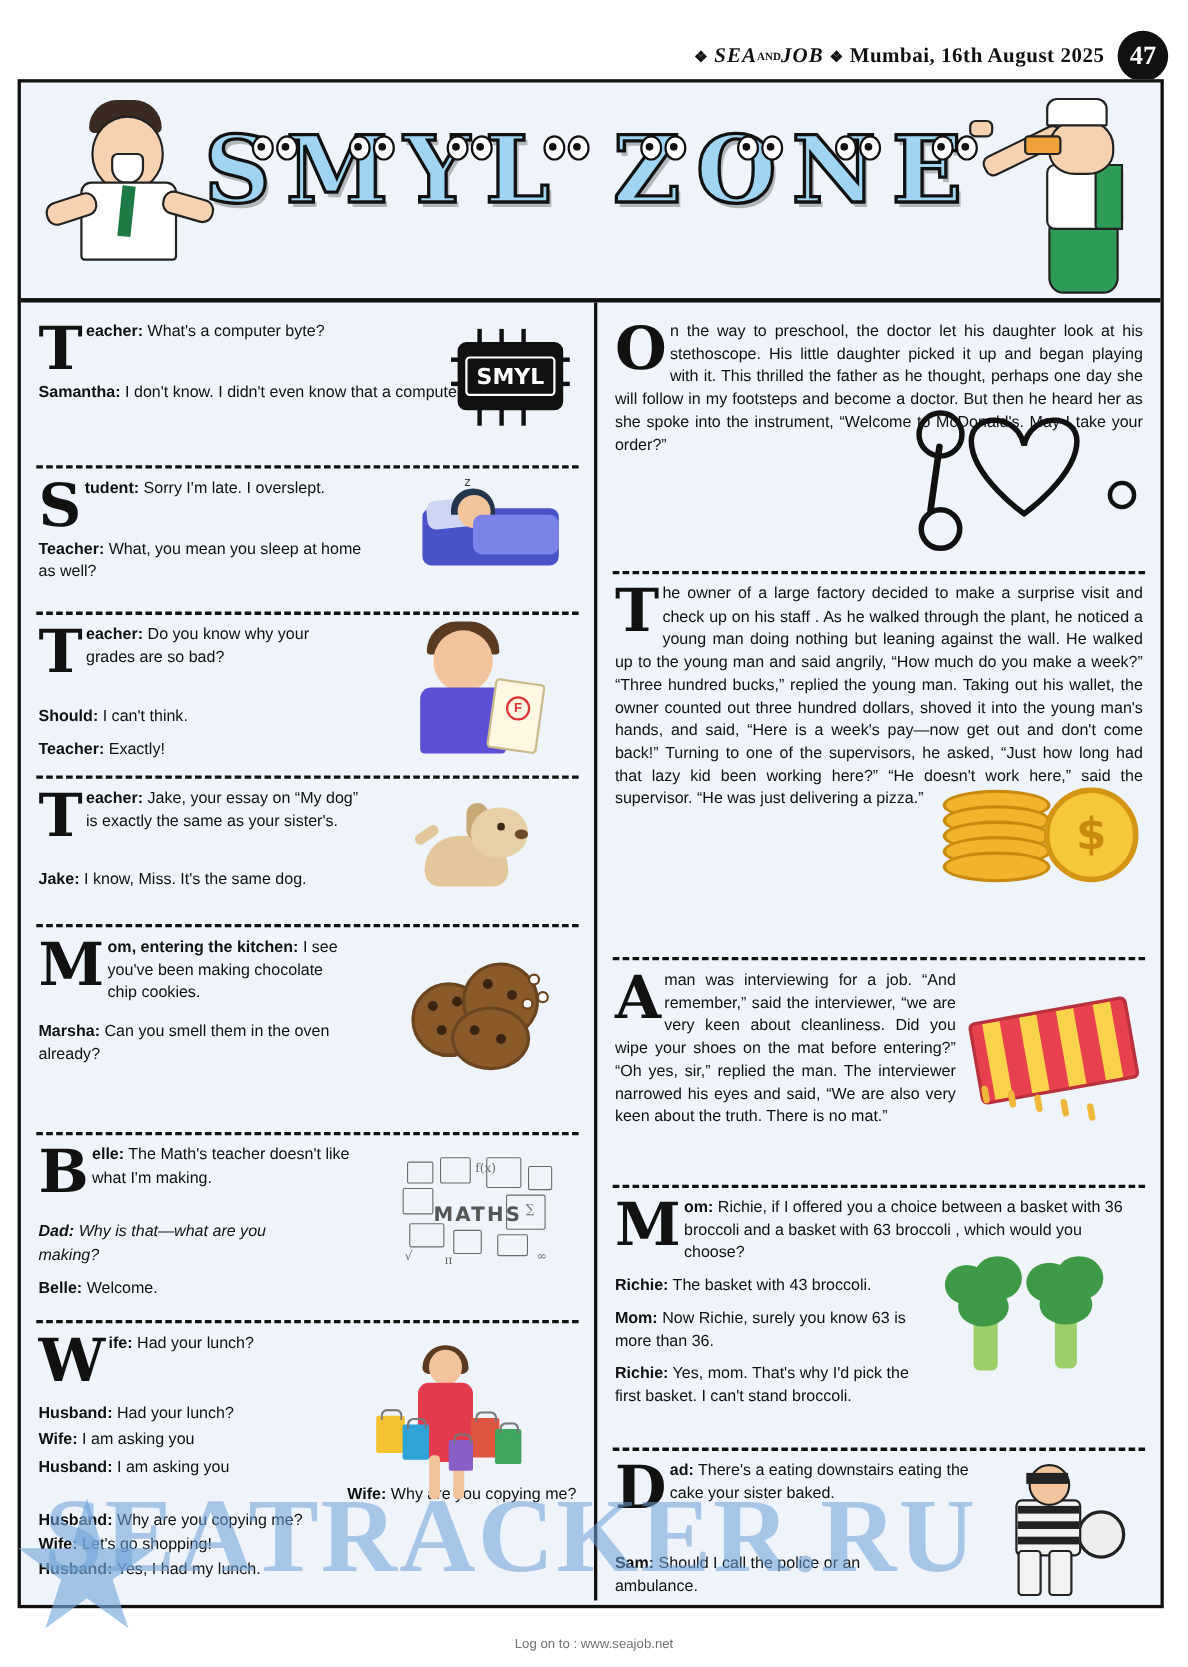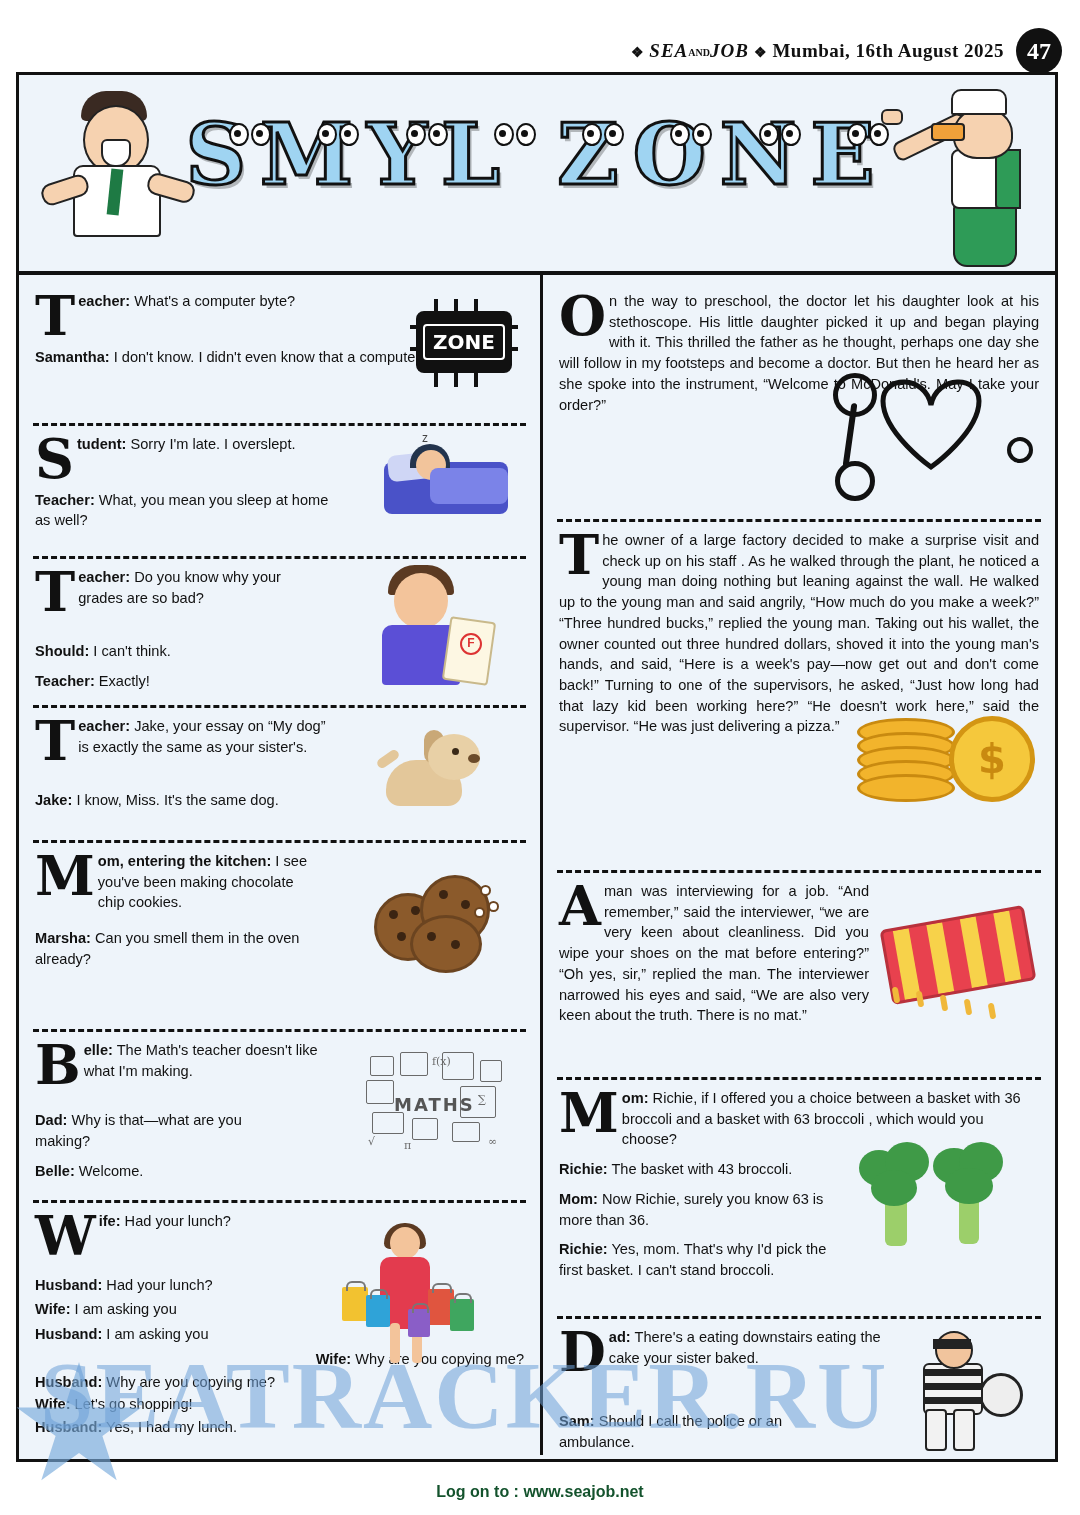--- a/index.html
+++ b/index.html
@@ -283,23 +283,23 @@
   .bg-stripe { position:absolute; width:100%; height:7px; background:#222; }
   .bg-leg { position:absolute; background:#f2f2f2; border:2px solid #222; }
   .bg-bag { position:absolute; left:74px; top:48px; width:38px; height:38px; border:3px solid #222; border-radius:50%; background:#eee; }
 
   
   .footer {
     position: absolute;
     left: 0; right: 0;
     bottom: 14px;
     text-align: center;
-    font-size: 16px;
-    font-weight: bold;
-    color: #14532d;
+    font-size: 12px;
+    font-weight: normal;
+    color: #737373;
   }
 
   
   .wm-text {
     position: absolute;
     left: 40px;
     top: 1340px;
     font-family: "Liberation Serif", serif;
     font-size: 96px;
     font-weight: bold;
@@ -404,21 +404,21 @@
           <div class="pin" style="left:44px;top:2px;width:4px;height:16px;"></div>
           <div class="pin" style="left:64px;top:2px;width:4px;height:16px;"></div>
           <div class="pin" style="left:24px;top:74px;width:4px;height:16px;"></div>
           <div class="pin" style="left:44px;top:74px;width:4px;height:16px;"></div>
           <div class="pin" style="left:64px;top:74px;width:4px;height:16px;"></div>
           <div class="pin" style="left:0;top:28px;width:14px;height:4px;"></div>
           <div class="pin" style="left:0;top:50px;width:14px;height:4px;"></div>
           <div class="pin" style="right:0;top:28px;width:14px;height:4px;"></div>
           <div class="pin" style="right:0;top:50px;width:14px;height:4px;"></div>
           <div class="chip-body">
-              <span>ZONE</span>
+              <span>SMYL</span>
             </div>
         </div>
         <p>
           <span class="dropcap">T</span><span class="spk">eacher:</span><span> What's a computer byte?</span>
         </p>
         <p style="padding-top:26px;">
           <span class="spk">Samantha:</span><span> I don't know. I didn't even know that a computer had teeth!</span>
         </p>
       </div>
 
@@ -518,21 +518,21 @@
           <div class="m-txt" style="left:72px; top:8px;">f(x)</div>
           <div class="m-txt" style="left:118px; top:46px;">∑</div>
           <div class="m-txt" style="left:8px; top:88px;">√</div>
           <div class="m-txt" style="left:44px; top:92px;">π</div>
           <div class="m-txt" style="left:128px; top:88px;">∞</div>
           <div class="maths-word">MATHS</div>
         </div>
         <p style="width:294px;">
           <span class="dropcap">B</span><span class="spk">elle:</span><span> The Math's teacher doesn't like what I'm making.</span>
         </p>
-        <p style="width:250px; padding-top:20px;">
+        <p style="width:250px; padding-top:20px;font-style:italic;">
           <span class="spk">Dad:</span><span> Why is that—what are you making?</span>
         </p>
         <p>
           <span class="spk">Belle:</span><span> Welcome.</span>
         </p>
       </div>
 
       <div class="joke" style="min-height:210px;">
         <div class="art shopper" style="right:30px; top:20px;">
           <div class="sh-hair"></div>

